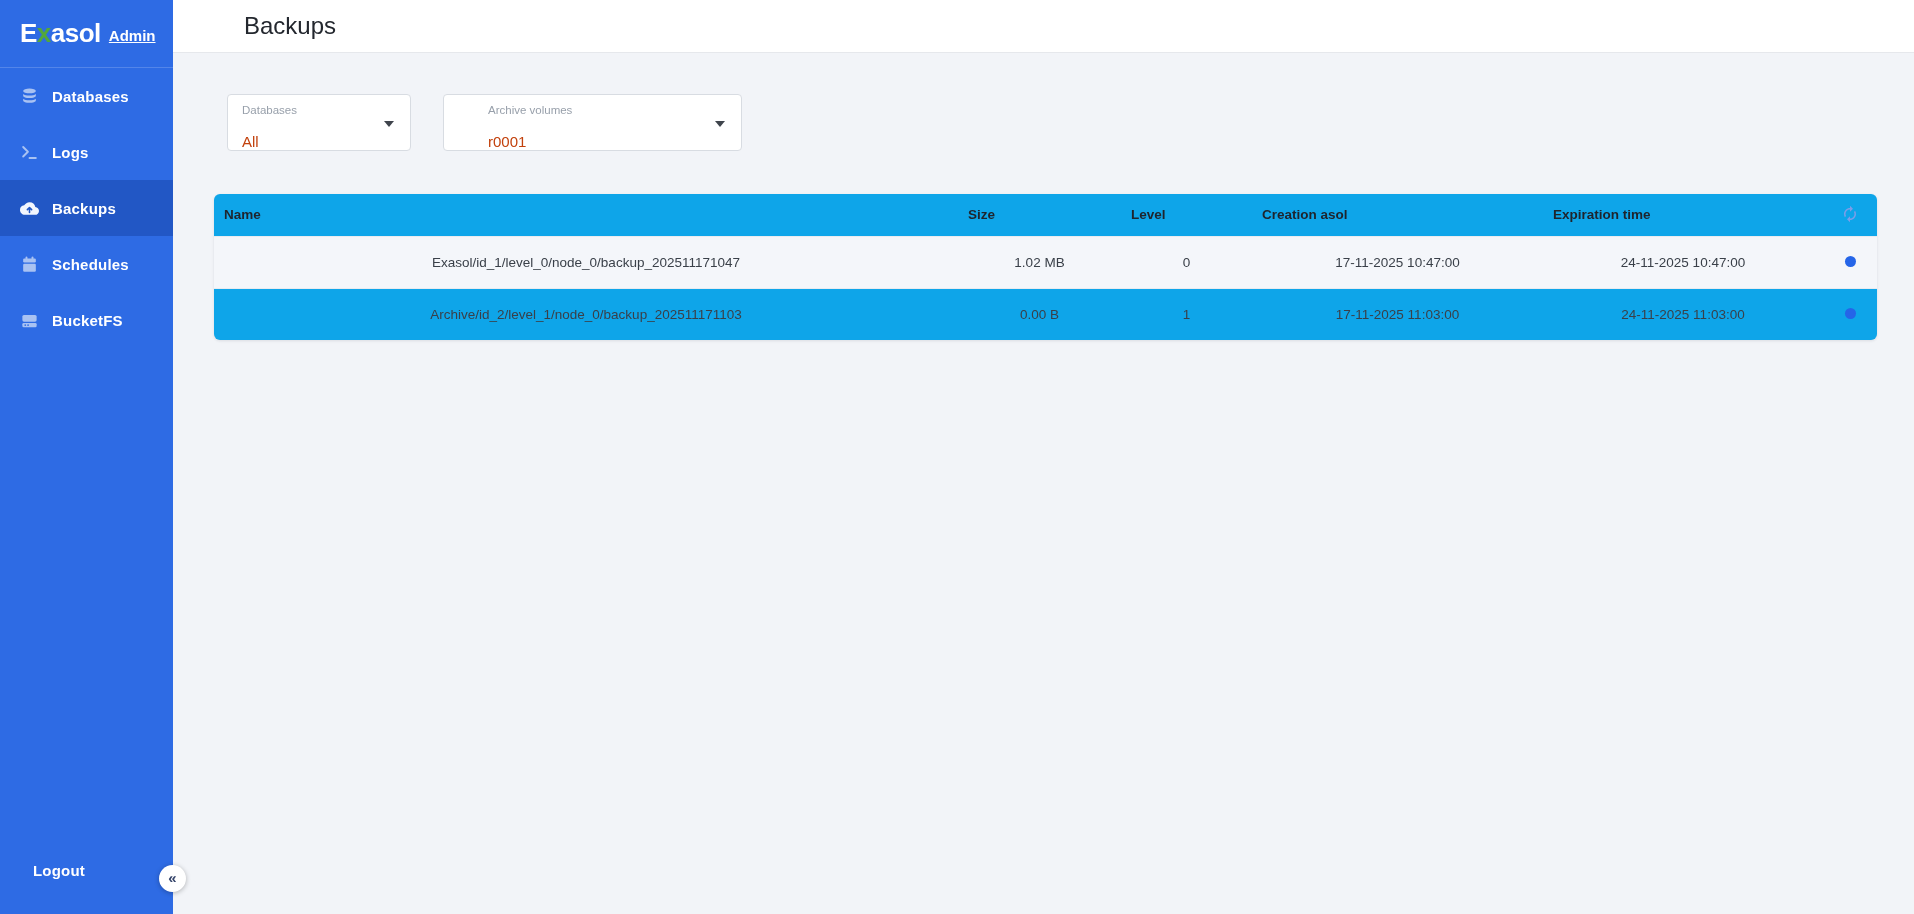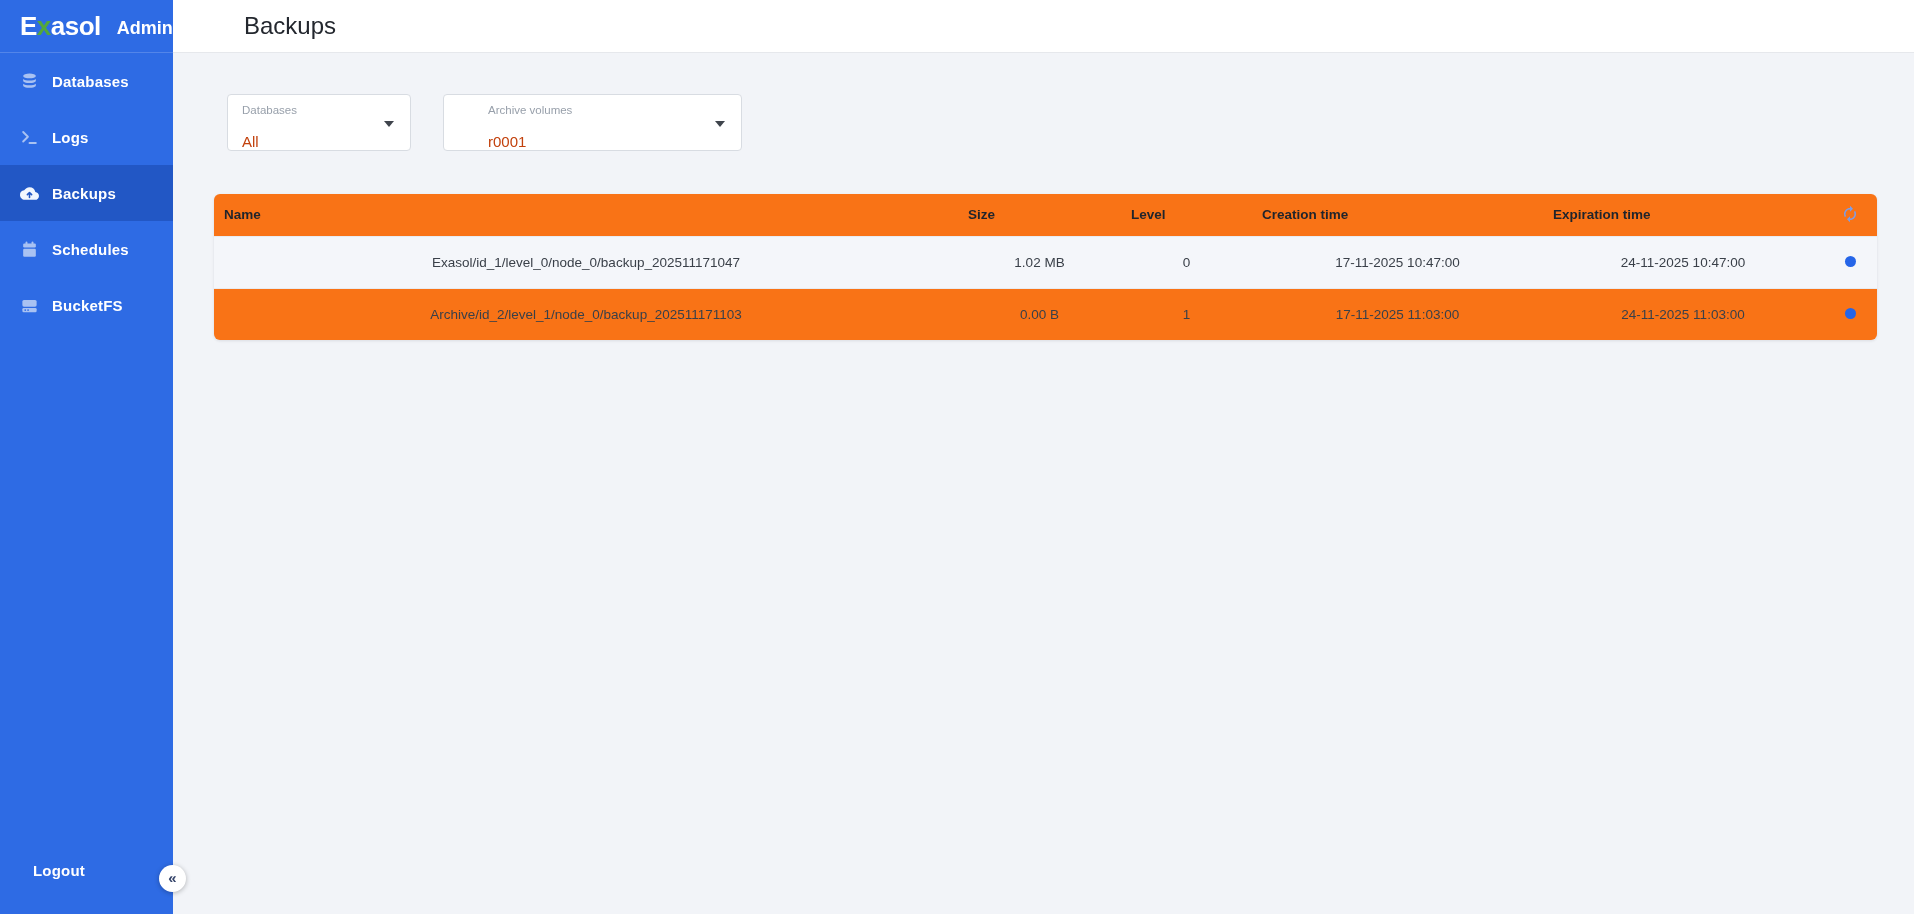--- a/index.html
+++ b/index.html
@@ -12,31 +12,31 @@
   }
 
   
   .sidebar {
     position: relative;
     width: 173px; min-width: 173px; height: 914px;
     background: #2E6BE4;
     color: #fff;
   }
   .logo-area {
-    height: 53px;
+    height: 68px;
     display: flex; align-items: center;
     padding-left: 20px;
     border-bottom: 1px solid rgba(255,255,255,0.18);
   }
   .logo-text {
     font-size: 26px; font-weight: 700; letter-spacing: -0.5px; color: #fff;
   }
   .logo-text .logo-x { color: #53A73C; }
   .logo-admin {
-    font-size: 18px; font-weight: 600; color: #fff; margin-left: 16px; padding-top: 4px;
+    font-size: 15px; font-weight: 600; color: #fff; margin-left: 8px; padding-top: 4px; text-decoration: underline;
   }
   .nav { display: block; }
   .nav-item {
     height: 56px;
     display: flex; align-items: center;
     padding-left: 20px; gap: 13px;
     cursor: pointer;
   }
   .nav-item.active { background: #2257C5; }
   .nav-item .icon { width: 19px; height: 19px; display: inline-flex; color: #A9C2F2; }
@@ -80,21 +80,21 @@
   .select-value { font-size: 15px; color: #c2410c; margin-top: 17px; }
   .caret {
     position: absolute; right: 16px; top: 26px;
     width: 0; height: 0;
     border-left: 5.5px solid transparent;
     border-right: 5.5px solid transparent;
     border-top: 6.5px solid #3F444C;
   }
 
   .table-card {
-    background: #f97316; border-radius: 6px;
+    background: #0ea5e9; border-radius: 6px;
     box-shadow: 0 1px 3px rgba(16,24,40,0.10);
     overflow: hidden;
   }
   table { width: 100%; border-collapse: collapse; }
   th {
     height: 42px; text-align: left; padding: 0 10px;
     font-size: 13.5px; font-weight: 700; color: #1F242C;
     border-bottom: 1px solid #E8EBF0; white-space: nowrap;
   }
   td {
@@ -224,21 +224,21 @@
           <col style="width:131px">
           <col style="width:291px">
           <col style="width:280px">
           <col style="width:54px">
         </colgroup>
         <thead>
           <tr>
             <th>Name</th>
             <th>Size</th>
             <th>Level</th>
-            <th>Creation time</th>
+            <th>Creation asol</th>
             <th>Expiration time</th>
             <th class="col-action">
               <button class="refresh-btn">
                 <svg viewBox="0 0 24 24" fill="currentColor">
                   <path d="M12 6v3l4-4-4-4v3c-4.42 0-8 3.58-8 8 0 1.57.46 3.03 1.24 4.26L6.7 14.8c-.45-.83-.7-1.79-.7-2.8 0-3.31 2.69-6 6-6zm6.76 1.74L17.3 9.2c.44.84.7 1.79.7 2.8 0 3.31-2.69 6-6 6v-3l-4 4 4 4v-3c4.42 0 8-3.58 8-8 0-1.57-.46-3.03-1.24-4.26z"></path>
                 </svg>
               </button>
             </th>
           </tr>
         </thead>

